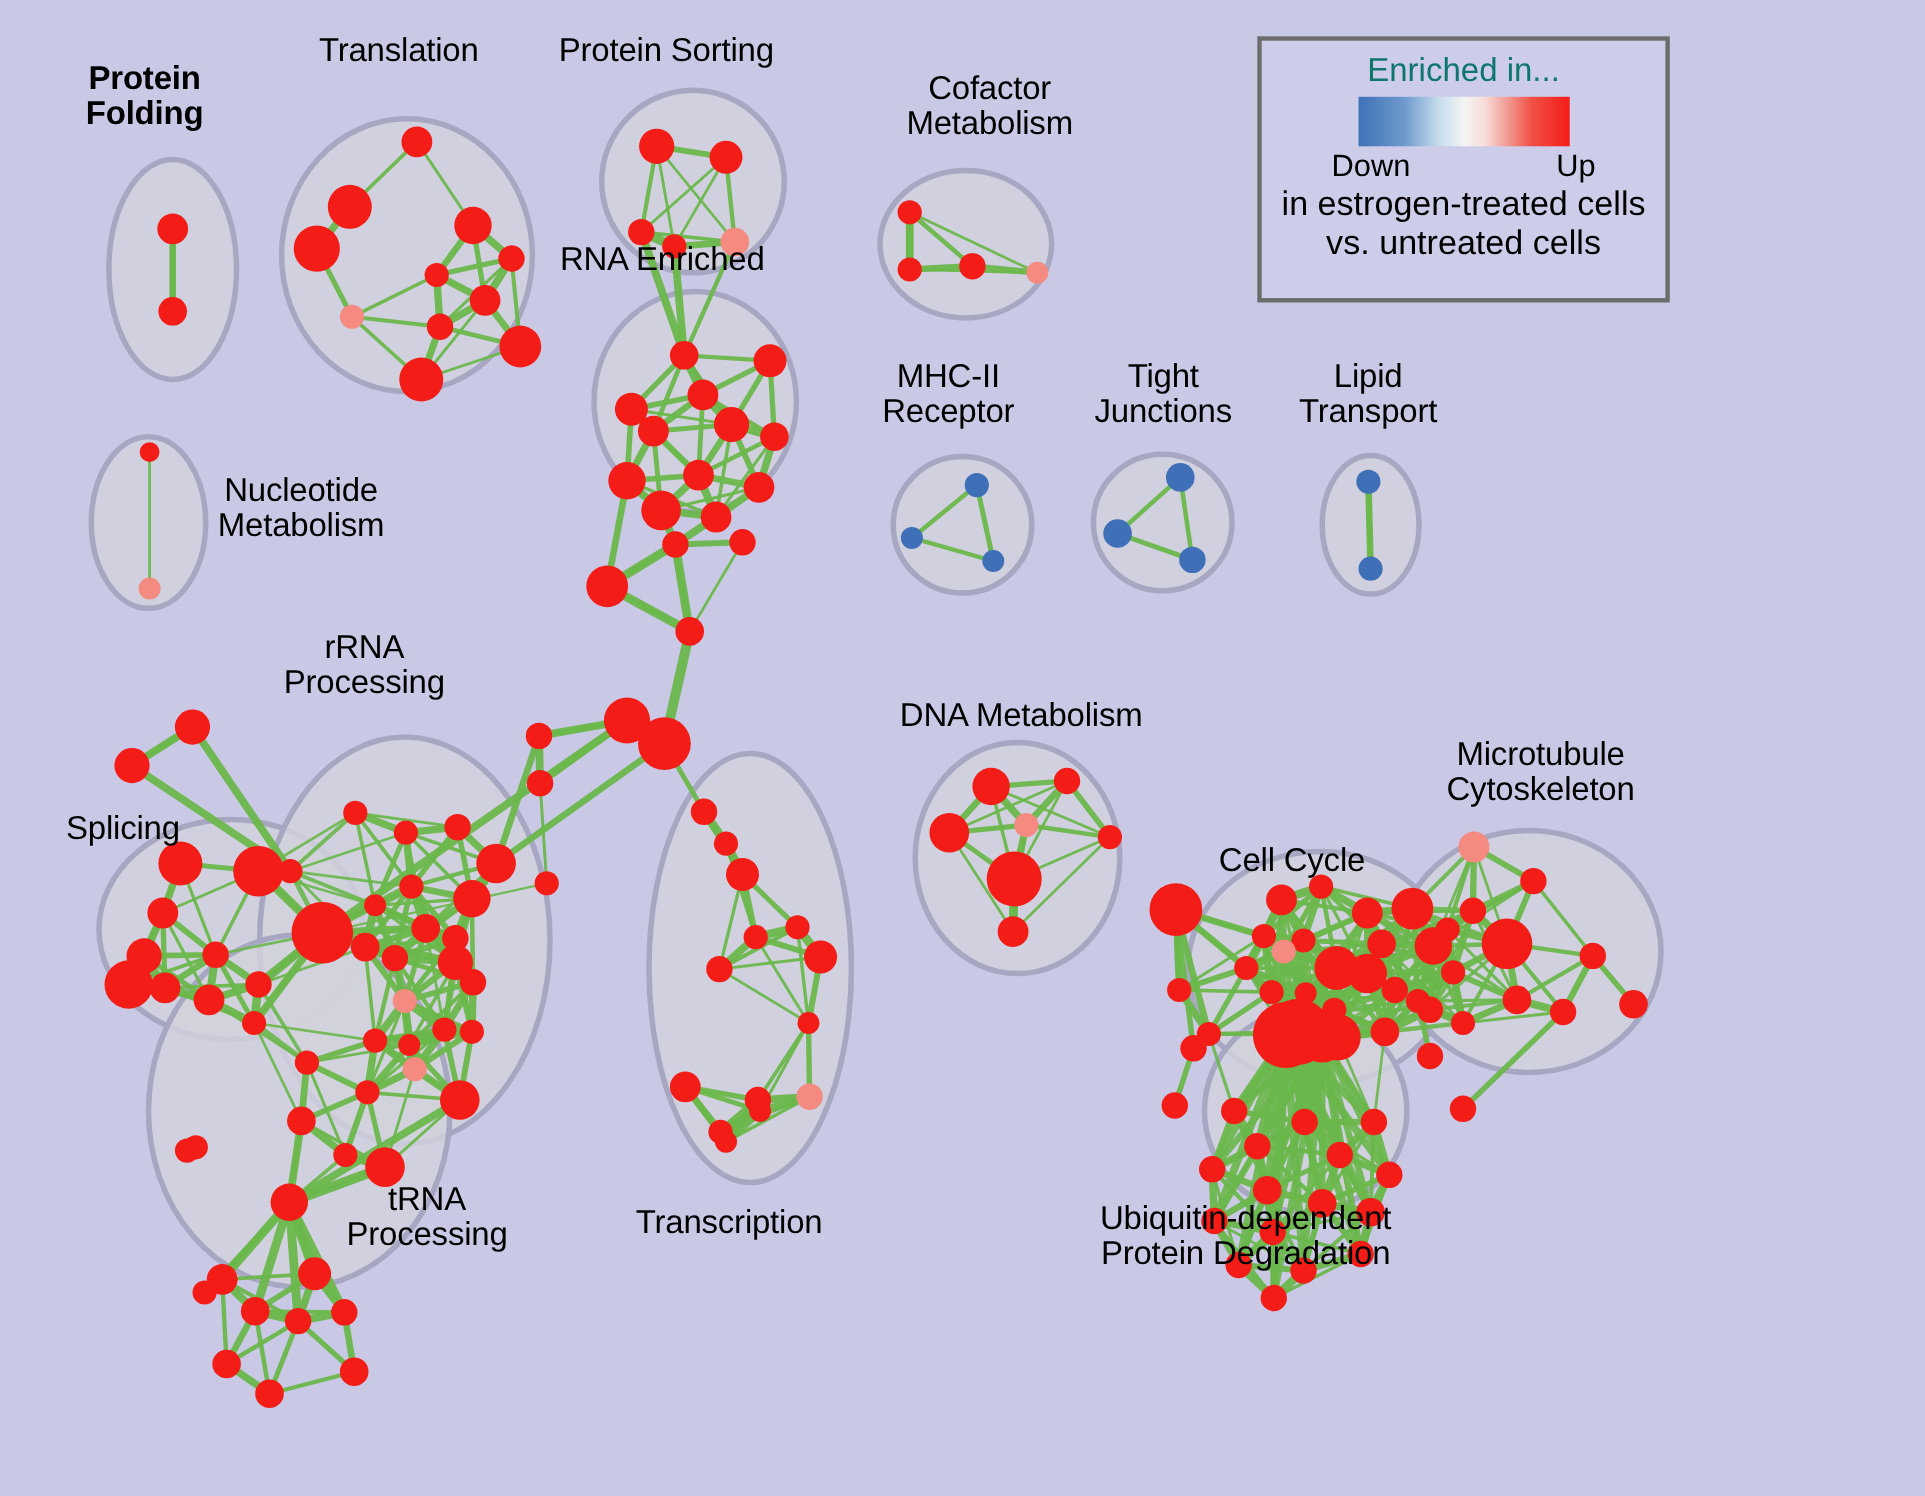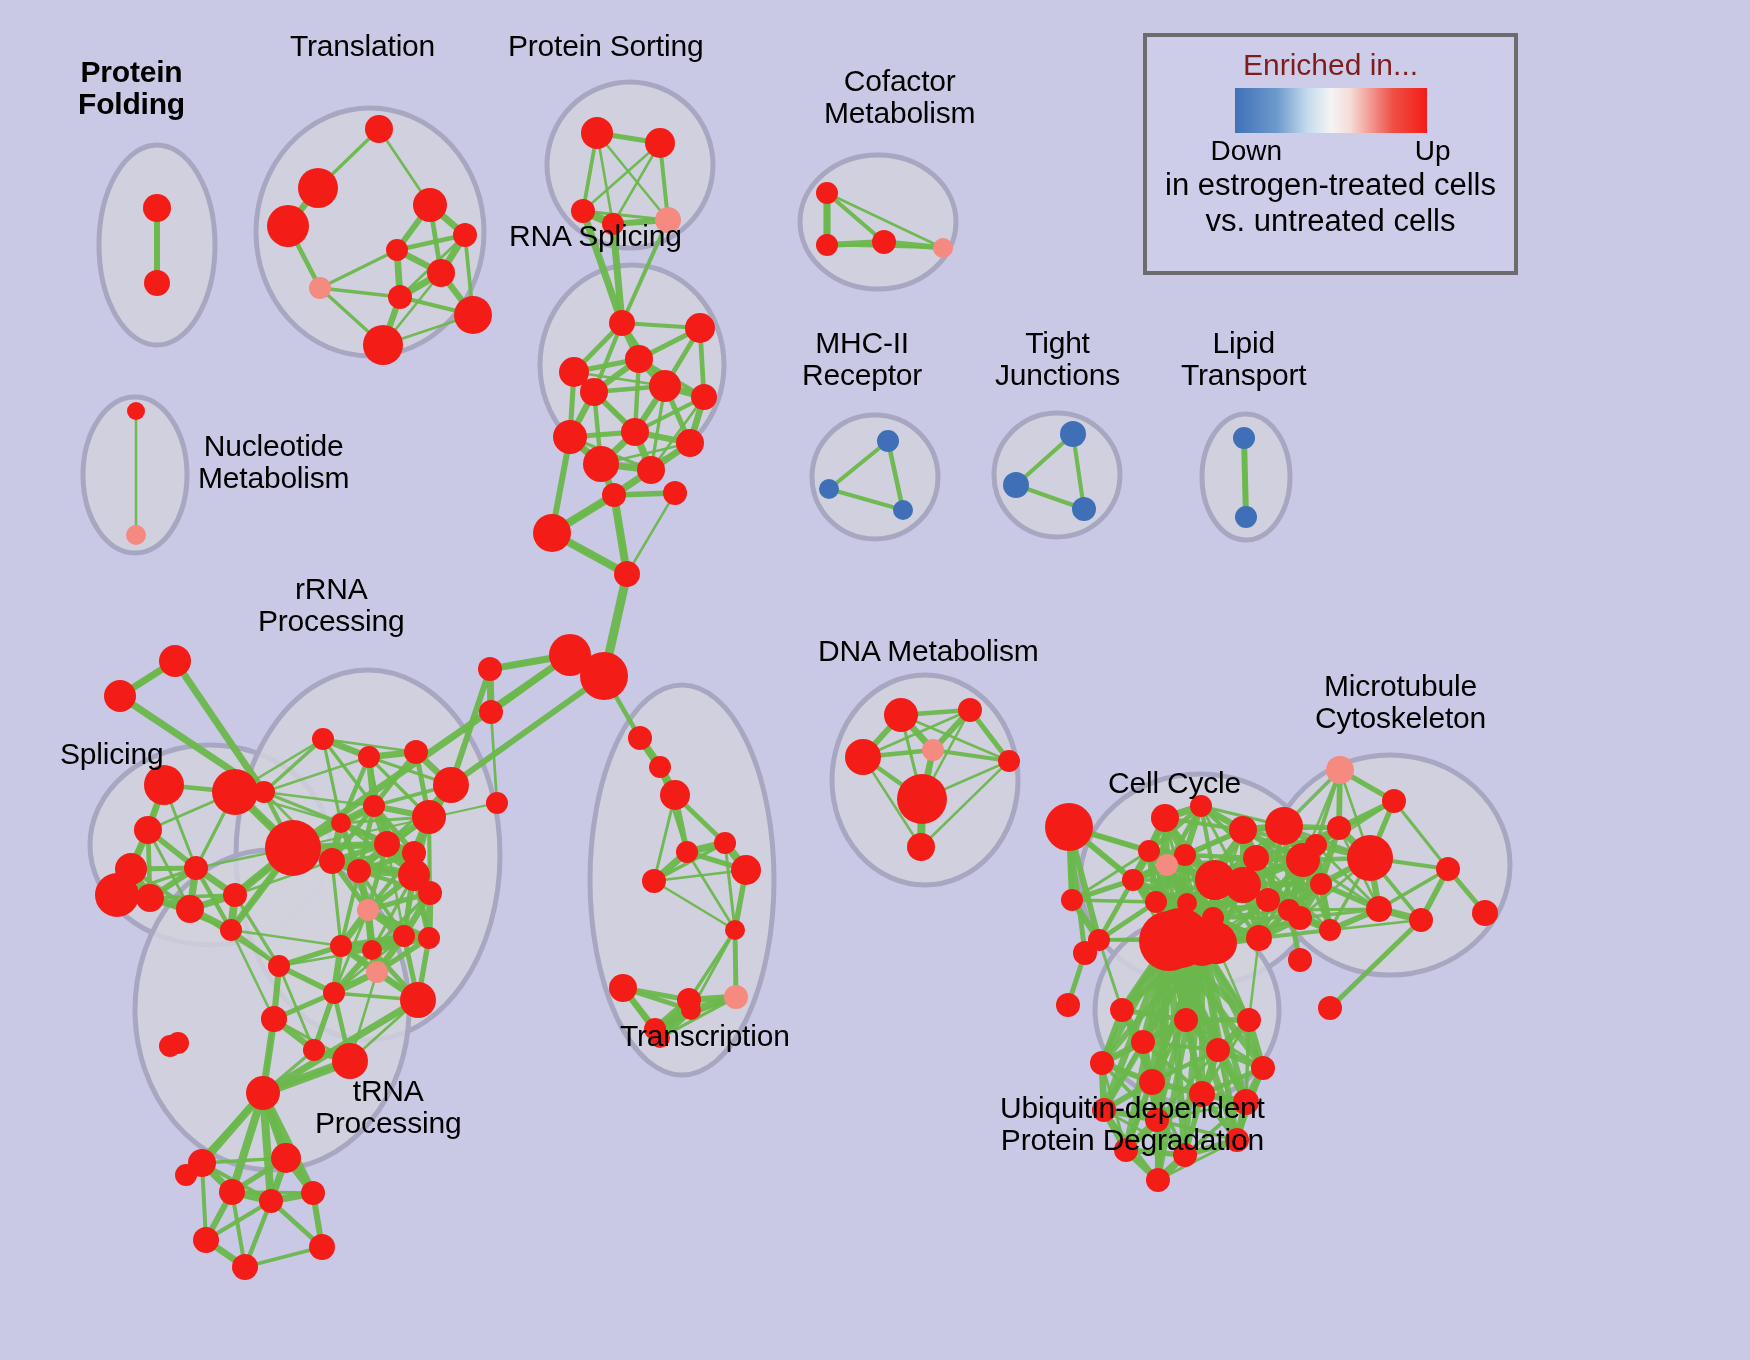--- a/index.html
+++ b/index.html
@@ -27,21 +27,21 @@
     position:absolute;
     left:1143px;top:33px;
     width:375px;height:242px;
     background:#cdcdea;
     border:4px solid #6c6c6c;
     box-sizing:border-box;
     display:flex;flex-direction:column;
     align-items:center;
     padding-top:8px;
   }
-  #legend .lg-title{font-size:30px;color:#7f1d1d;margin:3px 0 6px;}
+  #legend .lg-title{font-size:30px;color:#0f766e;margin:3px 0 6px;}
   #legend .bar{
     width:192px;height:45px;
     background:linear-gradient(to right,#4071b8 0%,#6e9acd 22%,#c6dced 38%,#f4f4f4 50%,#f6dcd8 60%,#ef5147 82%,#f41c17 100%);
   }
   #legend .ends{
     width:240px;display:flex;justify-content:space-between;
     font-size:28px;margin-top:2px;
   }
   #legend .sub{font-size:31px;text-align:center;line-height:1.12;margin-top:1px;}
   .hull{fill:#d2d2dd;fill-opacity:.82;stroke:#a7a7c2;stroke-width:5;}
@@ -982,37 +982,37 @@
         <circle cx="1485" cy="913" r="13" fill="#f41c17" class="node"></circle>
         <circle cx="186" cy="1175" r="11" fill="#f41c17" class="node"></circle>
       </g>
   </svg>
 
   <div id="labels">
       <div class="cl-label" style="left: 78px; top: 56px; font-weight: bold;">Protein
 Folding</div>
       <div class="cl-label" style="left: 290px; top: 30px;">Translation</div>
       <div class="cl-label" style="left: 508px; top: 30px;">Protein Sorting</div>
-      <div class="cl-label" style="left: 509px; top: 220px;">RNA Splicing</div>
+      <div class="cl-label" style="left: 509px; top: 220px;">RNA Enriched</div>
       <div class="cl-label" style="left: 824px; top: 65px;">Cofactor
 Metabolism</div>
       <div class="cl-label" style="left: 198px; top: 430px;">Nucleotide
 Metabolism</div>
       <div class="cl-label" style="left: 802px; top: 327px;">MHC-II
 Receptor</div>
       <div class="cl-label" style="left: 995px; top: 327px;">Tight
 Junctions</div>
       <div class="cl-label" style="left: 1181px; top: 327px;">Lipid
 Transport</div>
       <div class="cl-label" style="left: 60px; top: 738px;">Splicing</div>
       <div class="cl-label" style="left: 258px; top: 573px;">rRNA
 Processing</div>
       <div class="cl-label" style="left: 315px; top: 1075px;">tRNA
 Processing</div>
-      <div class="cl-label" style="left: 578px; top: 1020px; margin-left: 42px;">Transcription</div>
+      <div class="cl-label" style="left: 578px; top: 1096px;">Transcription</div>
       <div class="cl-label" style="left: 818px; top: 635px;">DNA Metabolism</div>
       <div class="cl-label" style="left: 1108px; top: 757px; margin-top: 10px;">Cell Cycle</div>
       <div class="cl-label" style="left: 1315px; top: 670px;">Microtubule
 Cytoskeleton</div>
       <div class="cl-label" style="left: 1000px; top: 1092px;">Ubiquitin-dependent
 Protein Degradation</div>
     </div>
 
   <div id="legend">
     <div class="lg-title">Enriched in...</div>

